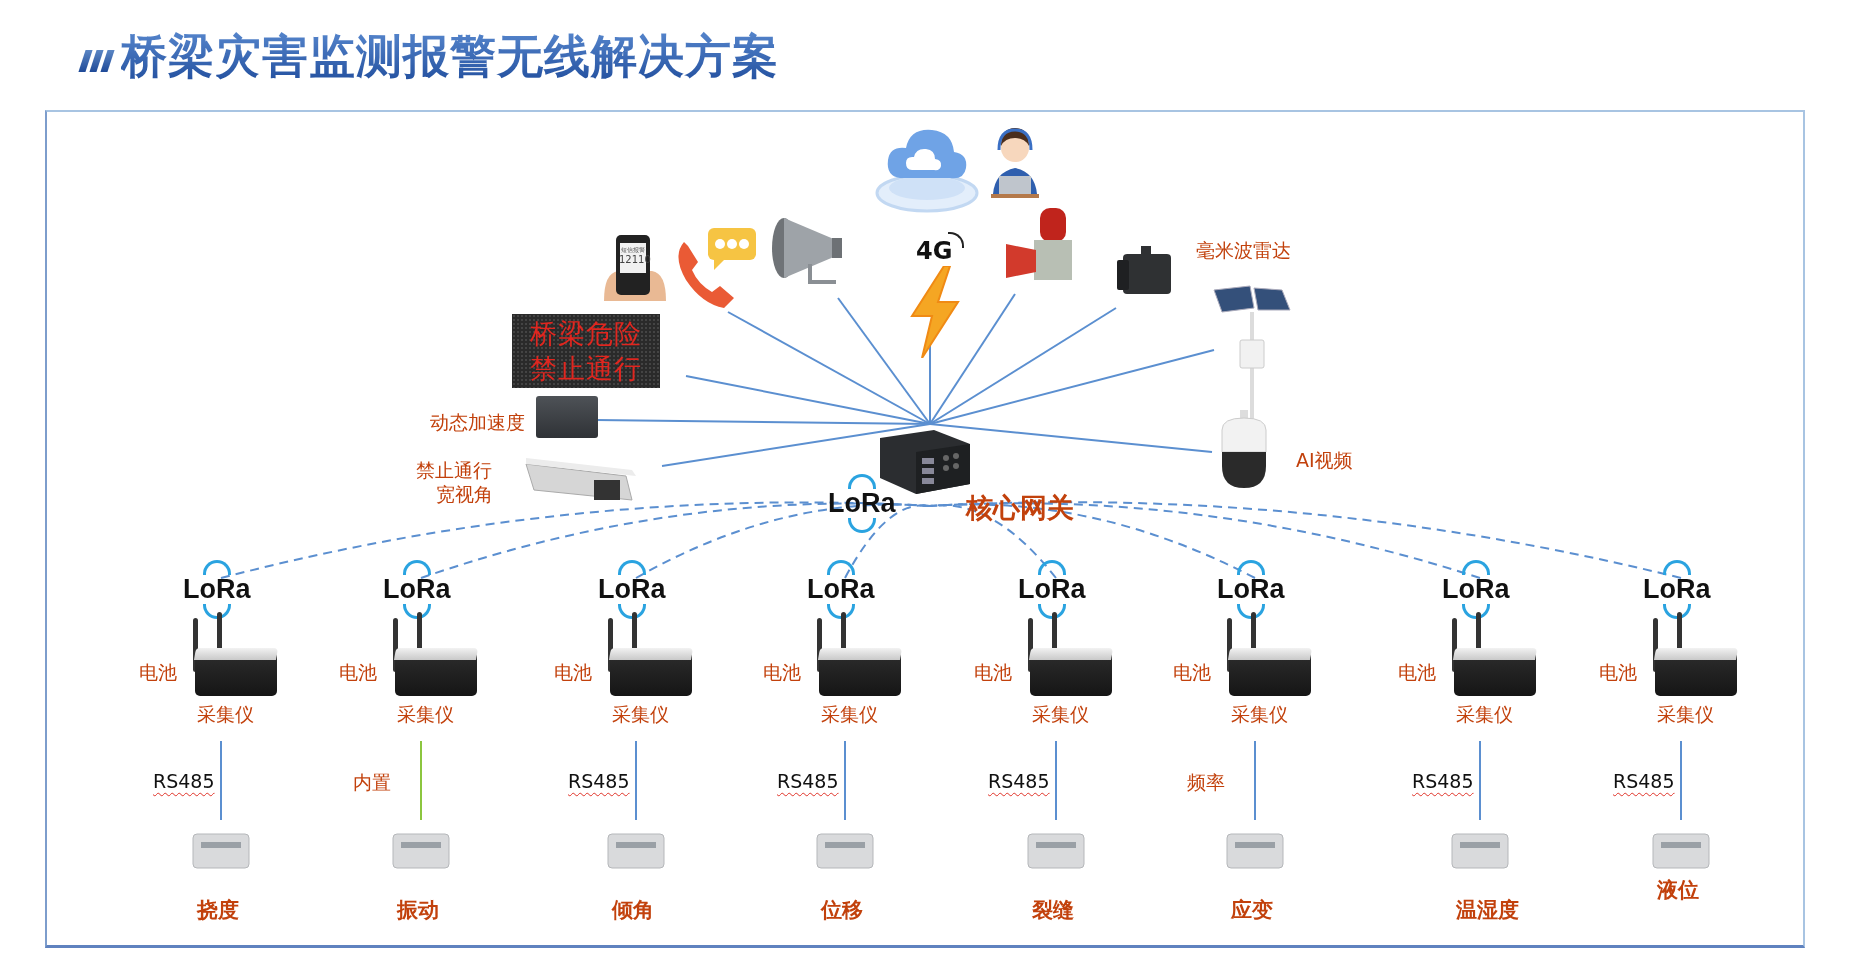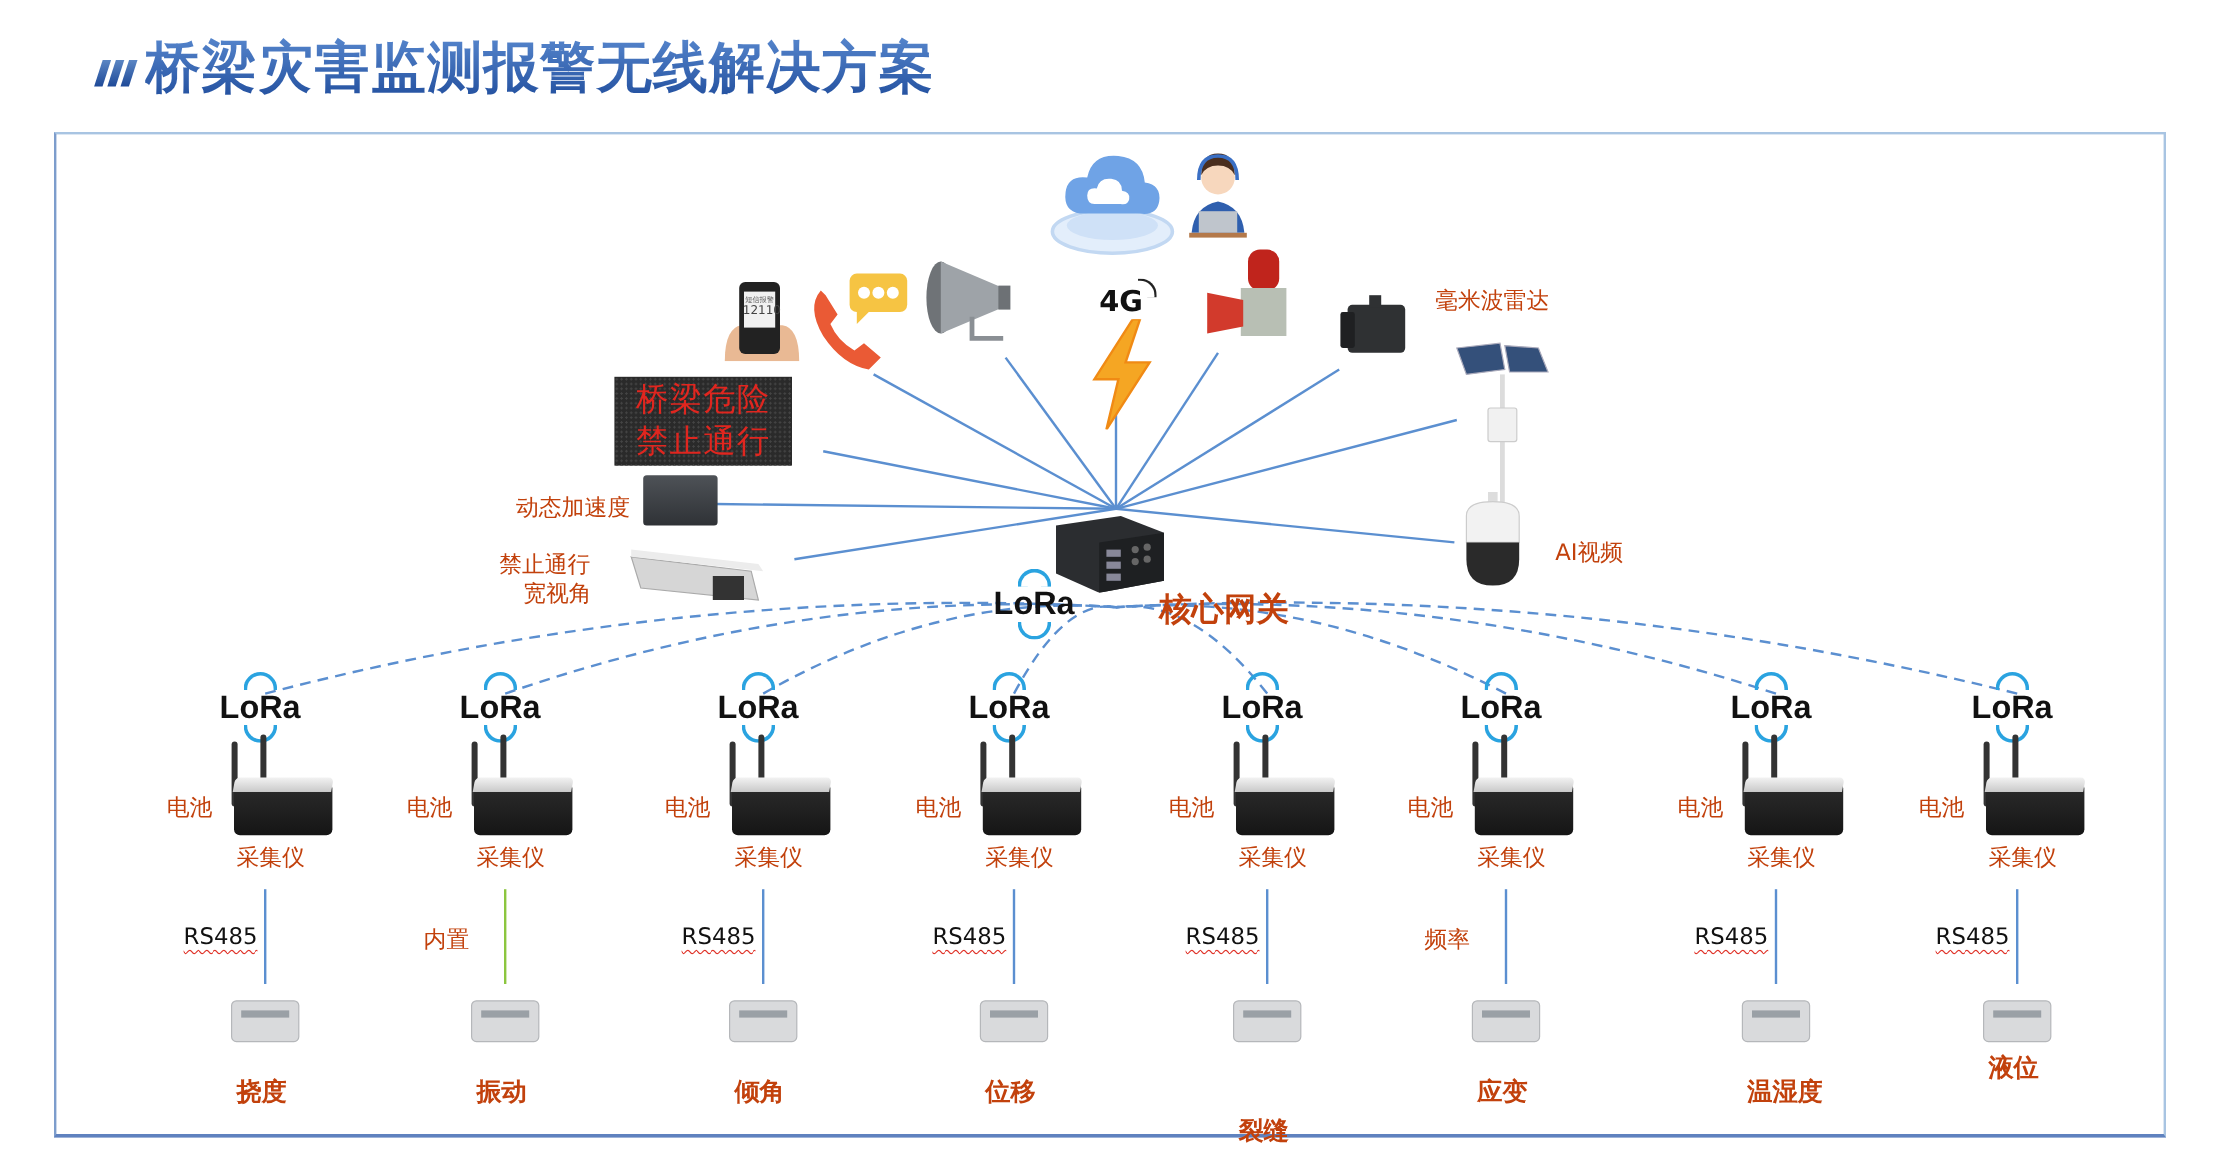--- a/index.html
+++ b/index.html
@@ -304,21 +304,21 @@
     </div>
     <div class="lbl" style="left:974px;top:660px;">电池</div>
     <div class="lbl" style="left:1032px;top:702px;">采集仪</div>
     <div class="rs485" style="left:988px;top:770px;">RS485</div>
     <div class="sensor" style="left:1016px;top:822px;width:80px;height:56px;">
       <svg width="80" height="56" viewBox="0 0 80 56">
         <rect x="12" y="12" width="56" height="34" rx="4" fill="#d9dadc" stroke="#b5b7ba"></rect>
         <rect x="20" y="20" width="40" height="6" fill="#9aa0a6"></rect>
       </svg>
     </div>
-    <div class="lbl lbl-b" style="left:1032px;top:928px;">裂缝</div>
+    <div class="lbl lbl-b" style="left:1032px;top:896px;">裂缝</div>
   </div>
     <div>
     <div class="lora" style="left:1217px;top:574px;">
       <span>LoRa</span>
       <span class="wave t1"></span>
       <span class="wave b1"></span>
     </div>
     <div class="collector" style="left:1221px;top:612px;">
       <div class="ant" style="left:6px;top:6px;height:54px;"></div>
       <div class="ant" style="left:30px;top:0;height:50px;"></div>

